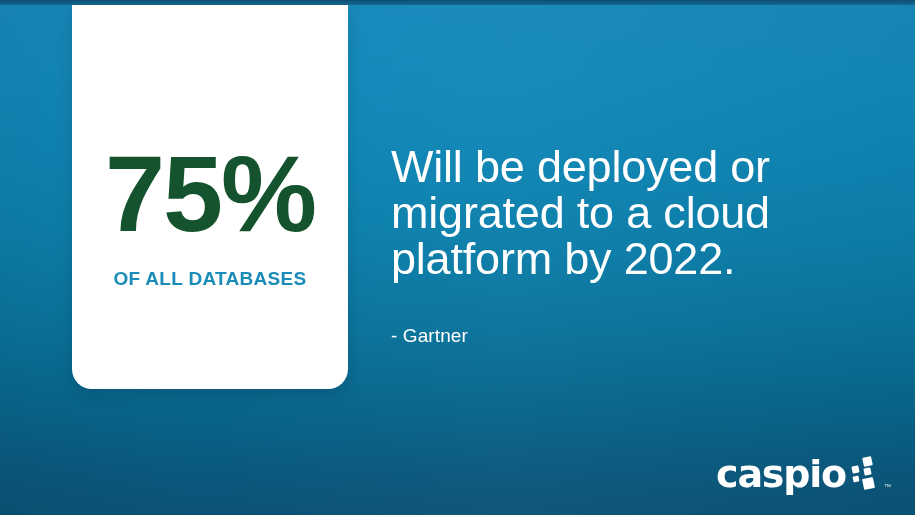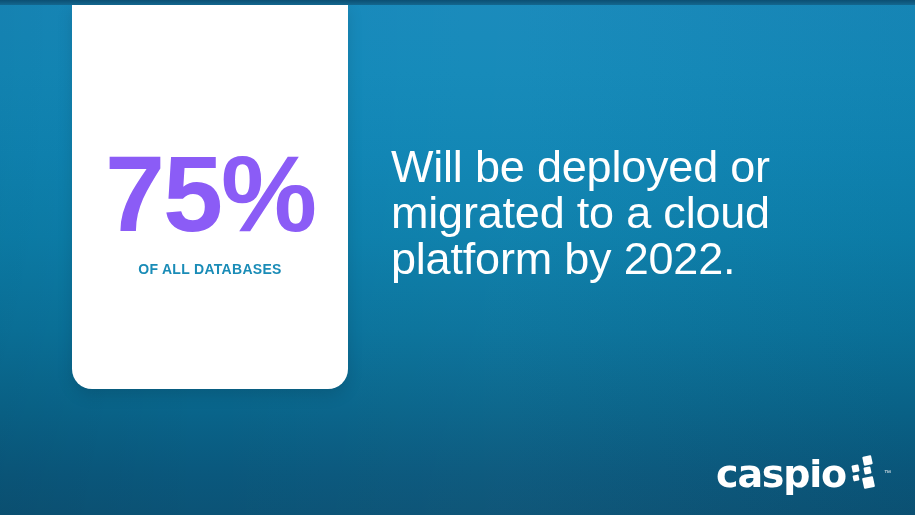--- a/index.html
+++ b/index.html
@@ -67,29 +67,29 @@
     flex-direction: column;
     align-items: center;
     justify-content: flex-start;
   }
 
   .stat-number {
     margin-top: 136px;
     font-size: 108px;
     line-height: 1;
     font-weight: 700;
-    color: #8b5cf6;
+    color: #14532d;
     letter-spacing: -2px;
     font-family: "Liberation Sans", sans-serif;
     white-space: nowrap;
   }
 
   .stat-caption {
-    margin-top: 14px;
-    font-size: 14px;
+    margin-top: 21px;
+    font-size: 19px;
     line-height: 1;
     font-weight: 700;
     color: #1a8cb7;
     letter-spacing: 0.3px;
     white-space: nowrap;
   }
 
   
   .quote-block {
     position: absolute;
@@ -116,21 +116,21 @@
     color: #ffffff;
     letter-spacing: 0.1px;
   }
 
   
   .logo {
     position: absolute;
     right: 24px;
     bottom: 22px;
     display: flex;
-    align-items: center;
+    align-items: flex-end;
     z-index: 6;
   }
 
   .logo-wordmark {
     font-size: 38px;
     line-height: 38px;
     font-weight: 700;
     color: #ffffff;
     letter-spacing: -1.2px;
     font-family: "DejaVu Sans", sans-serif;
@@ -167,20 +167,21 @@
 
   <div class="top-band"></div>
 
   <div class="stat-card">
     <div class="stat-number">75%</div>
     <div class="stat-caption">OF ALL DATABASES</div>
   </div>
 
   <div class="quote-block">
     <p class="quote-text">Will be deployed or migrated to a cloud platform by 2022.</p>
+    <p class="quote-attribution">- Gartner</p>
   </div>
 
   <div class="logo">
     <span class="logo-wordmark">caspio</span>
     <span class="logo-mark">
       <span class="sq" style="left:12px; top:0px;  width:9px;  height:9px;"></span>
       <span class="sq" style="left:1px;  top:9px;  width:7px;  height:7px;"></span>
       <span class="sq" style="left:13px; top:11px; width:7px;  height:7px;"></span>
       <span class="sq" style="left:2px;  top:19px; width:6px;  height:6px;"></span>
       <span class="sq" style="left:12px; top:21px; width:11px; height:11px;"></span>

